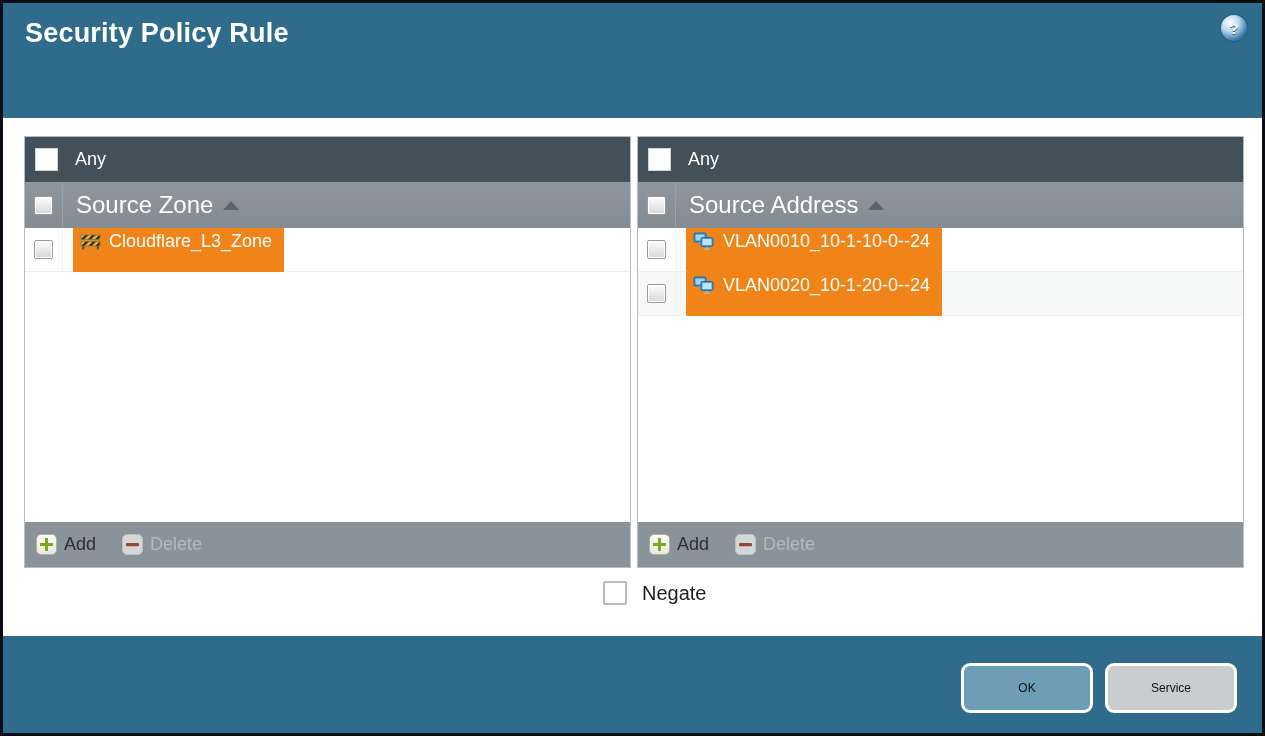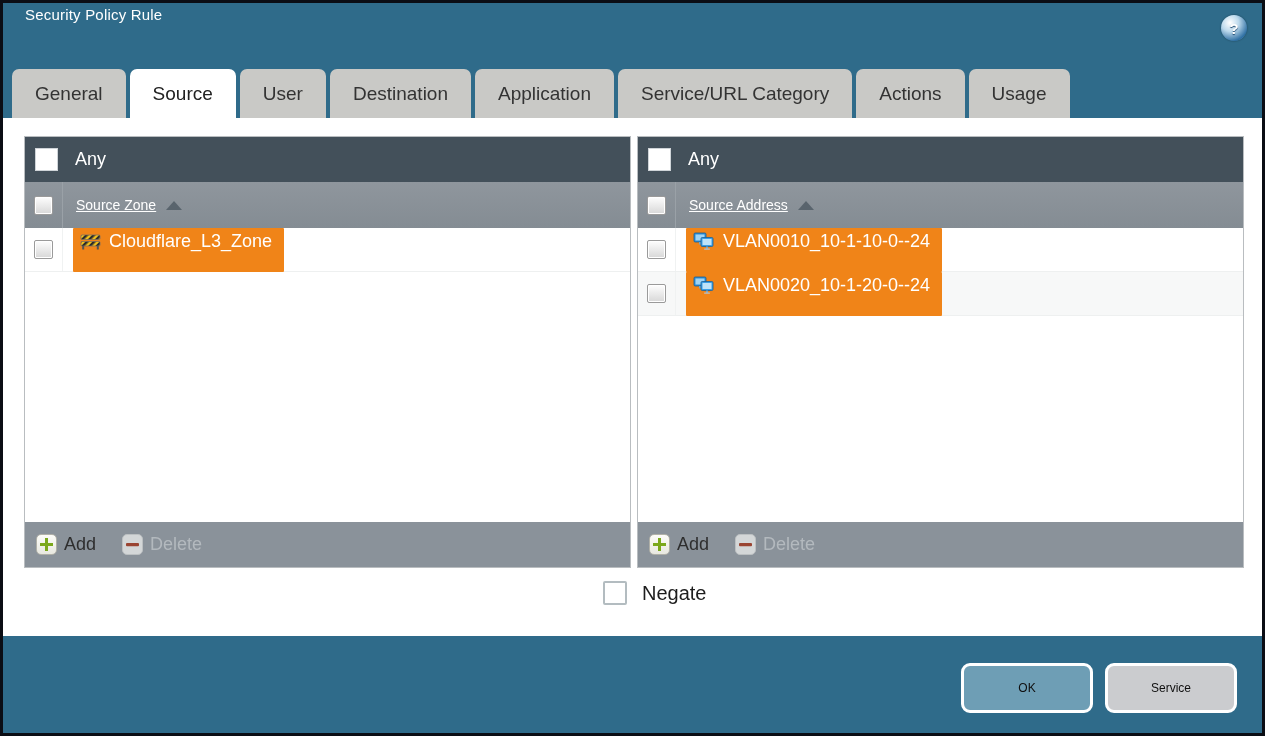--- a/index.html
+++ b/index.html
@@ -2,21 +2,21 @@
 <html><head>
 <meta charset="utf-8">
 <style>
   * { margin:0; padding:0; box-sizing:border-box; }
   html,body { width:1265px; height:736px; font-family:"Liberation Sans", sans-serif; }
   .dialog {
     position:absolute; inset:0; width:1265px; height:736px;
     background:#2f6b8a; border:3px solid #0b0d14; overflow:hidden;
   }
   
-  .title { position:absolute; left:22px; top:3px; color:#fff; font-size:15px; letter-spacing:.2px; }
+  .title { position:absolute; left:22px; top:15px; color:#fff; font-size:27px; letter-spacing:.2px;font-weight:bold; }
   .help { position:absolute; right:15px; top:12px; width:26px; height:26px; border-radius:50%;
     background:radial-gradient(circle at 35% 30%, #ffffff 0%, #bcd9ec 35%, #2e6fa3 75%, #9cc4e0 100%);
     display:flex; align-items:center; justify-content:center; cursor:pointer;
     box-shadow:0 0 2px rgba(0,0,0,.4); }
   .help span { color:#fff; font-size:15px; font-weight:bold; text-shadow:0 1px 1px #1d4a70; }
   
   .tabs { position:absolute; left:9px; top:66px; display:flex; gap:4px; height:49px; }
   .tab { background:#c9c9c6; border-radius:7px 7px 0 0; padding:0 23px; display:flex;
     align-items:center; font-size:19px; color:#333; cursor:pointer; }
   .tab.active { background:#fff; color:#222; }
@@ -31,21 +31,21 @@
   .any-header .cb-big { width:23px; height:23px; background:#fff; border:1px solid #cfd4d8;
     cursor:pointer; }
   .any-header .lbl { color:#fff; font-size:18px; margin-left:17px; }
   .col-header { height:46px; background:linear-gradient(#8f969d,#848c93); display:flex;
     align-items:center; flex:none; cursor:pointer; }
   .cb-cell { width:38px; flex:none; display:flex; align-items:center; justify-content:center;
     align-self:stretch; }
   .col-header .cb-cell { border-right:1px solid #9aa1a7; }
   .cb-small { width:19px; height:19px; border:1px solid #9a9a9a; border-radius:2px;
     background:linear-gradient(#fefefe,#d7d7d7); box-shadow:inset 0 0 0 1px #fff; cursor:pointer; }
-  .col-header .lbl { color:#fff; font-size:14px; margin-left:13px;text-decoration:underline; }
+  .col-header .lbl { color:#fff; font-size:24px; margin-left:13px; }
   .sort-asc { width:0; height:0; border-left:8px solid transparent; border-right:8px solid transparent;
     border-bottom:9px solid #59646d; margin-left:10px; display:inline-block; }
   .list { flex:1; background:#fff; overflow:hidden; }
   .row { height:44px; display:flex; align-items:center; border-bottom:1px solid #eef0f0;
     cursor:pointer; }
   .row:nth-child(even) { background:#f7f8f8; }
   .row .cb-cell { border-right:1px solid #f0f2f2; }
   .tag { display:inline-flex; align-items:center; background:#f08418; color:#fff; font-size:18px;
     padding:3px 12px 20px 7px; margin-left:10px; border-radius:1px; gap:8px; }
   .tag svg { flex:none; }
@@ -71,30 +71,20 @@
 </head>
 <body>
 
 <div class="dialog">
 
   <div class="title">Security Policy Rule</div>
   <div class="help">
     <span>?</span>
   </div>
 
-  <div class="tabs">
-    <div class="tab">General</div>
-    <div class="tab active">Source</div>
-    <div class="tab">User</div>
-    <div class="tab">Destination</div>
-    <div class="tab">Application</div>
-    <div class="tab">Service/URL Category</div>
-    <div class="tab">Actions</div>
-    <div class="tab">Usage</div>
-  </div>
 
   <div class="content">
 
     <div class="panel left">
       <div class="any-header">
         <div class="cb-big"></div>
         <span class="lbl">Any</span>
       </div>
       <div class="col-header">
         <div class="cb-cell">

